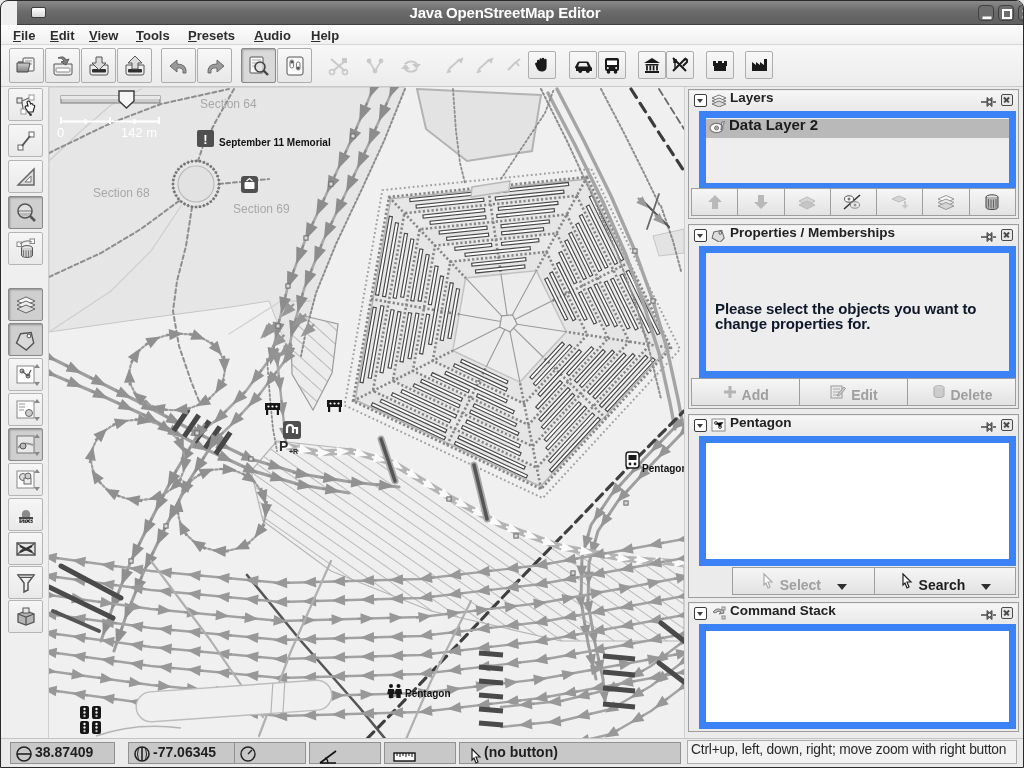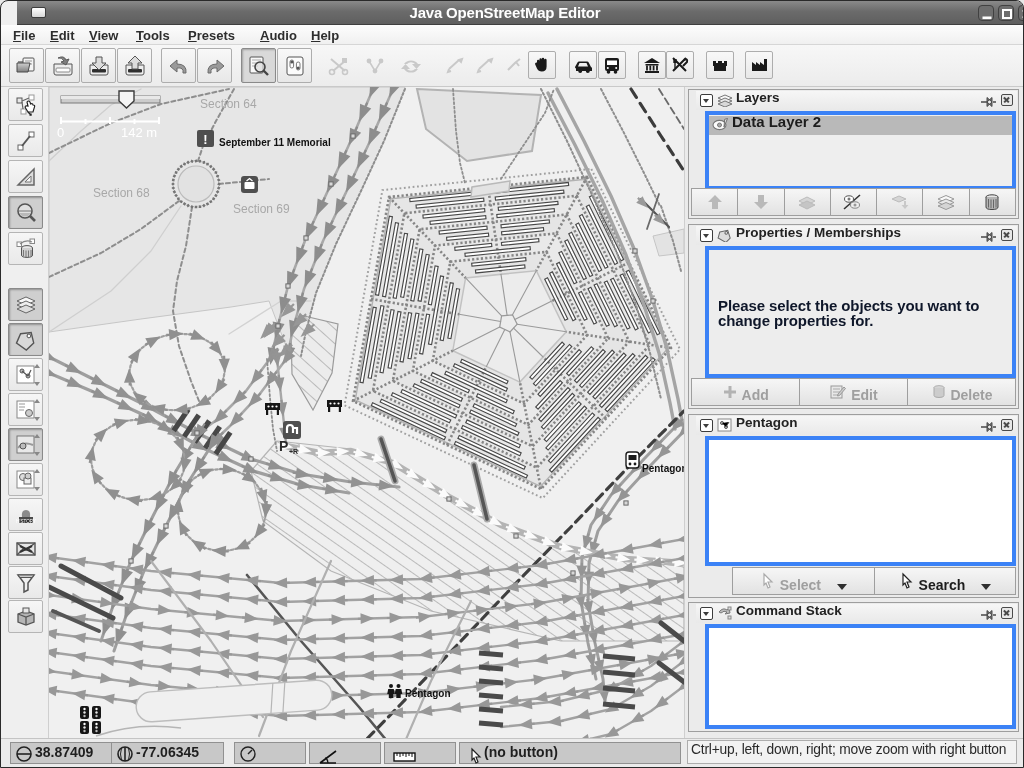--- a/index.html
+++ b/index.html
@@ -25,30 +25,30 @@
 #leftbar { position:absolute; left:0; top:86px; width:48px; height:651px; background:#efefef; border-right:1px solid #cfcfcf; }
 .lbtn { position:absolute; left:7px; width:35px; height:33px; background:linear-gradient(#f6f6f6,#e9e9e9); border:1px solid #b5b5b5; border-radius:2px; }
 .lbtn.press { background:#cfcfcf; border-color:#8a8a8a; box-shadow:inset 1px 1px 2px rgba(0,0,0,.3); }
 .lbtn svg { position:absolute; left:50%; top:50%; transform:translate(-50%,-50%); }
 .spin { position:absolute; right:1px; top:3px; width:8px; height:26px; }
 
 #map { position:absolute; left:48px; top:86px; width:635px; height:651px; overflow:hidden; background:#f0f0f0; }
 
 #side { position:absolute; left:683px; top:86px; width:341px; height:651px; background:#ebebeb; border-left:1px solid #cfcfcf; }
 .panel { position:absolute; left:3px; width:331px; background:#ebebeb; border:1px solid #9e9e9e; }
-.phead { position:absolute; left:7px; top:1px; right:1px; height:19px; background:linear-gradient(#f6f6f6,#e9e9e9); }
+.phead { position:absolute; left:1px; top:1px; right:1px; height:19px; background:linear-gradient(#f6f6f6,#e9e9e9); }
 .phead .cbtn { position:absolute; left:4px; top:3px; width:13px; height:13px; border:1.5px solid #3c3c3c; border-radius:2px; background:#fff; }
 .phead .cbtn:after { content:""; position:absolute; left:2px; top:3.5px; border-left:3.5px solid transparent; border-right:3.5px solid transparent; border-top:4.5px solid #3c3c3c; }
 .phead .ptitle { position:absolute; left:40px; top:-1px; font-size:13.5px; font-weight:bold; color:#222; }
 .phead .picon { position:absolute; left:21px; top:2px; }
 .phead .pin { position:absolute; right:20px; top:3px; }
 .phead .px { position:absolute; right:4px; top:3px; width:12px; height:12px; border:1.5px solid #4a4a4a; border-radius:2px; background:#e8e8e8; }
 .px:before, .px:after { content:""; position:absolute; left:1px; top:4px; width:7px; height:1.6px; background:#4a4a4a; }
 .px:before { transform:rotate(45deg);} .px:after { transform:rotate(-45deg);}
-.plist { position:absolute; left:16px; right:2px; border:4px solid #3b82f6; background:#eeeeee; }
+.plist { position:absolute; left:10px; right:2px; border:7px solid #3b82f6; background:#eeeeee; }
 .pbtnrow { position:absolute; left:2px; right:2px; bottom:2px; display:flex; }
 .pbtn { flex:1; height:100%; background:linear-gradient(#f6f6f6,#e2e2e2); border:1px solid #9e9e9e; margin-left:-1px; position:relative; text-align:center; }
 .pbtn:first-child { margin-left:0; }
 .pbtn .lbl { font-size:14px; font-weight:bold; color:#9f9f9f; }
 
 #status { position:absolute; left:0; top:737px; width:100%; height:30px; background:#ebebeb; border-top:1px solid #c4c4c4; }
 .scell { position:absolute; top:3px; height:22px; background:#c8c8c8; border:1px solid #919191;padding-left:40px; }
 .scell .t { position:absolute; left:24px; top:1px; font-size:14px; font-weight:bold; color:#1f1f1f; white-space:nowrap; }
 .scell svg { position:absolute; left:4px; top:2px; }
 #helpcell { position:absolute; left:686px; top:739px; width:330px; height:24px; background:#f2f2f2; border:1px solid #adadad; font-size:13.8px; color:#2a2a2a; padding:1px 0 0 3px; white-space:nowrap; overflow:hidden; letter-spacing:-0.2px; }
@@ -72,21 +72,21 @@
           <path d="M4 4 L12 12 M12 4 L4 12" stroke="#fff" stroke-width="2.6"></path>
         </svg>
       </div>
     </div>
     <div id="menubar">
       <span style="left:12px;"><u>F</u>ile</span>
       <span style="left:49px;"><u>E</u>dit</span>
       <span style="left:88px;"><u>V</u>iew</span>
       <span style="left:135px;"><u>T</u>ools</span>
       <span style="left:187px;"><u>P</u>resets</span>
-      <span style="left:259px;"><u>A</u>udio</span>
+      <span style="left:253px;"><u>A</u>udio</span>
       <span style="left:310px;"><u>H</u>elp</span>
     </div>
     <div id="toolbar">
       <div class="tbtn " style="left:8px;">
         <svg width="24" height="22" viewBox="0 0 24 22">
           <path d="M3 6 h8 l2 2 h-10 Z" fill="#8d8d8d"></path>
           <rect x="8" y="3" width="11" height="13" rx="1" fill="#f5f5f5" stroke="#555"></rect>
           <path d="M10 6 h7 M10 9 h7" stroke="#999" stroke-width="1"></path>
           <path d="M2 8 h13 l-2 9 h-11 Z" fill="url(#g1)" stroke="#4a4a4a"></path>
           <defs>
@@ -1399,21 +1399,21 @@
       </div>
     </div>
     <div id="status">
       <div class="scell" style="left:9px;width:105px;">
         <svg width="18" height="18" viewBox="0 0 18 18">
           <circle cx="9" cy="9" r="7" fill="none" stroke="#222" stroke-width="1.6"></circle>
           <path d="M2 9 h14" stroke="#222" stroke-width="1.6"></path>
         </svg>
         <span class="t">38.87409</span>
       </div>
-      <div class="scell" style="left:110px;width:113px;text-align:right;">
+      <div class="scell" style="left:127px;width:113px;text-align:right;">
         <svg width="18" height="18" viewBox="0 0 18 18">
           <circle cx="9" cy="9" r="7" fill="none" stroke="#222" stroke-width="1.6"></circle>
           <path d="M9 2 v14" stroke="#222" stroke-width="1.6"></path>
           <path d="M5.5 3 q-2 6 0 12 M12.5 3 q2 6 0 12" stroke="#222" stroke-width="1" fill="none"></path>
         </svg>
         <span class="t">-77.06345</span>
       </div>
       <div class="scell" style="left:233px;width:72px;">
         <svg width="18" height="18" viewBox="0 0 18 18">
           <circle cx="9" cy="9" r="7" fill="none" stroke="#222" stroke-width="1.4"></circle>

